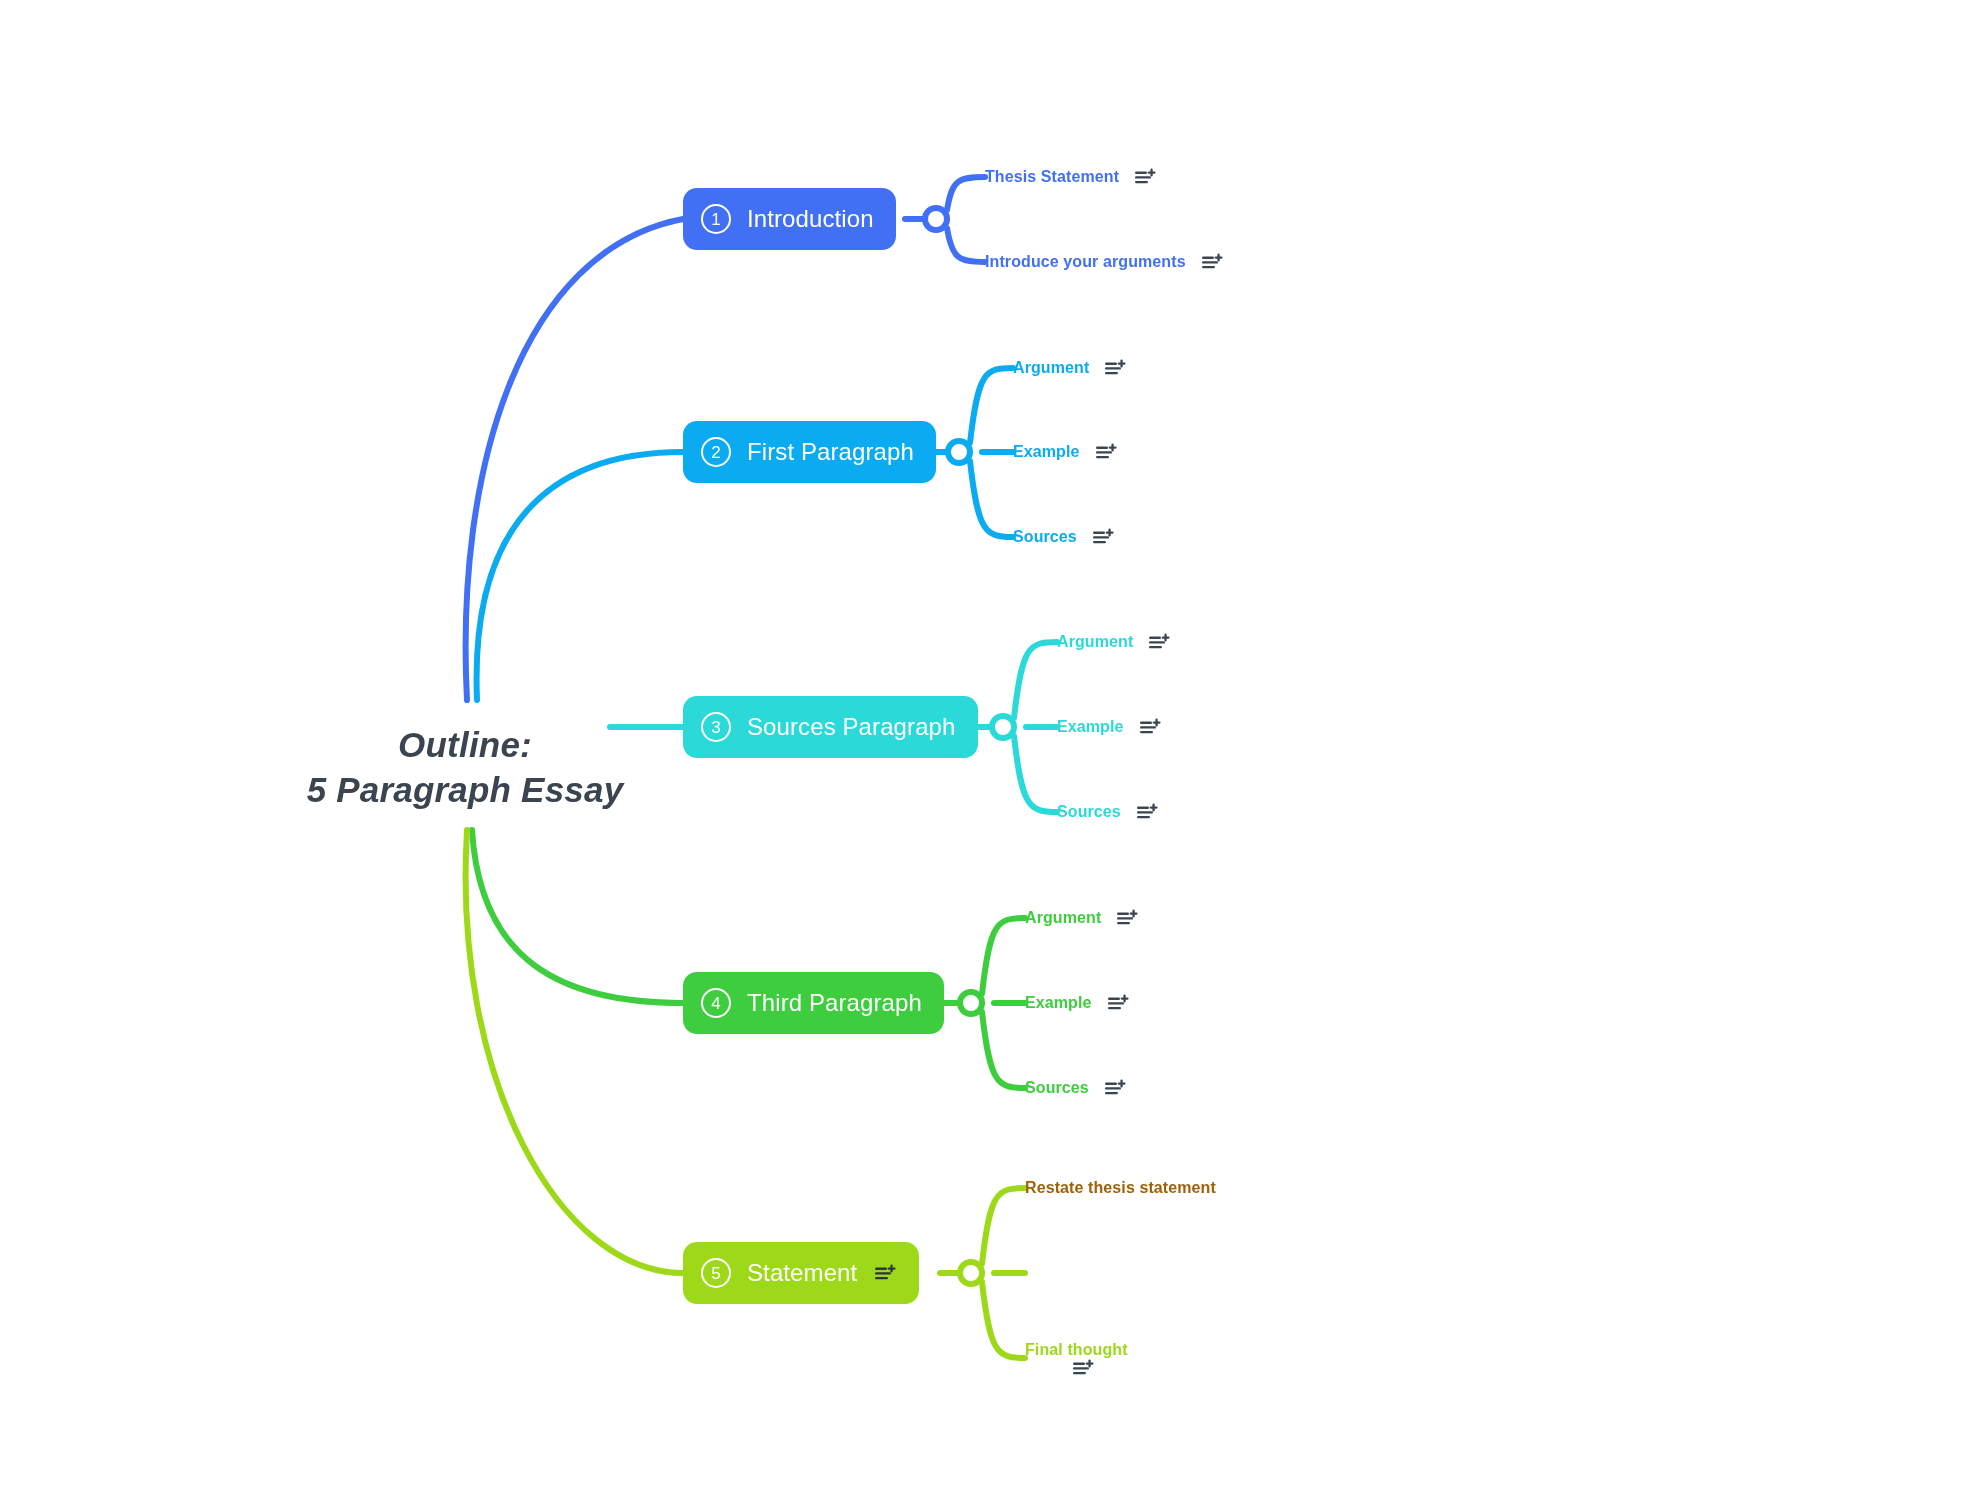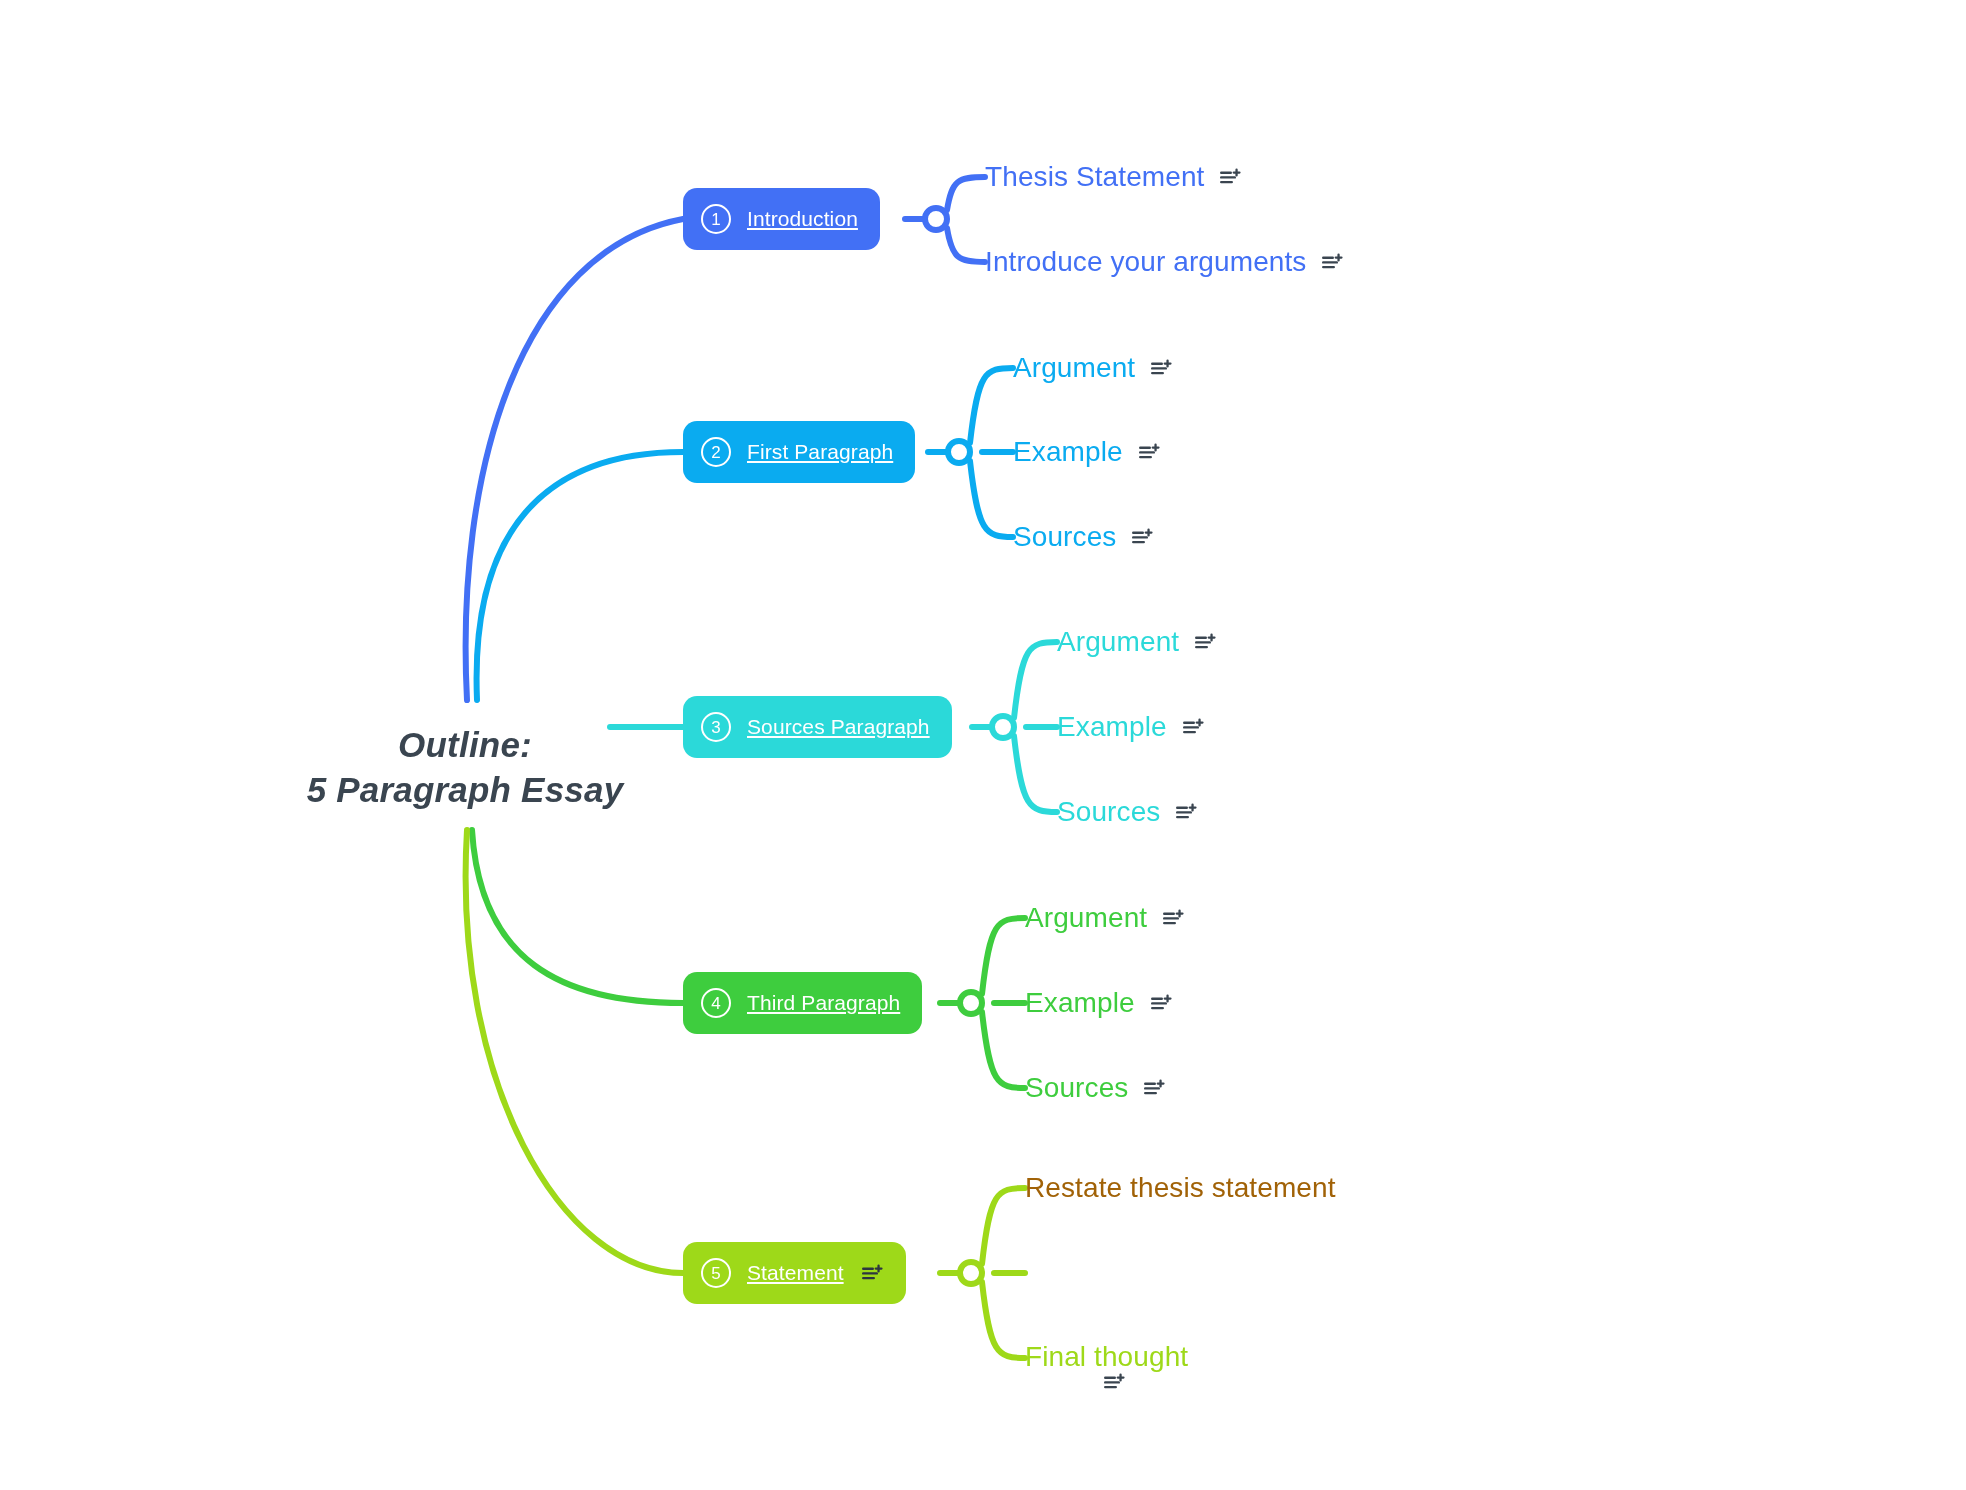--- a/index.html
+++ b/index.html
@@ -64,38 +64,37 @@
     display: flex;
     align-items: center;
     justify-content: center;
     font-size: 17px;
     font-weight: normal;
     line-height: 1;
     margin-right: 16px;
     box-sizing: border-box;
   }
   .node-label {
-    font-size: 21px;
+    font-size: 24px;
     font-weight: normal;
     letter-spacing: 0.1px;
-    text-decoration: underline;
   }
   .node .note-icon { margin-left: 18px; }
 
   
   .leaf {
     position: absolute;
     display: flex;
     align-items: center;
     white-space: nowrap;
     height: 34px;
   }
   .leaf-label {
-    font-size: 28px;
-    font-weight: normal;
+    font-size: 16px;
+    font-weight: bold;
     letter-spacing: 0.1px;
   }
   .leaf .note-icon { margin-left: 16px; }
 
   
   .note-icon {
     position: relative;
     width: 22px;
     height: 19px;
     display: inline-block;

